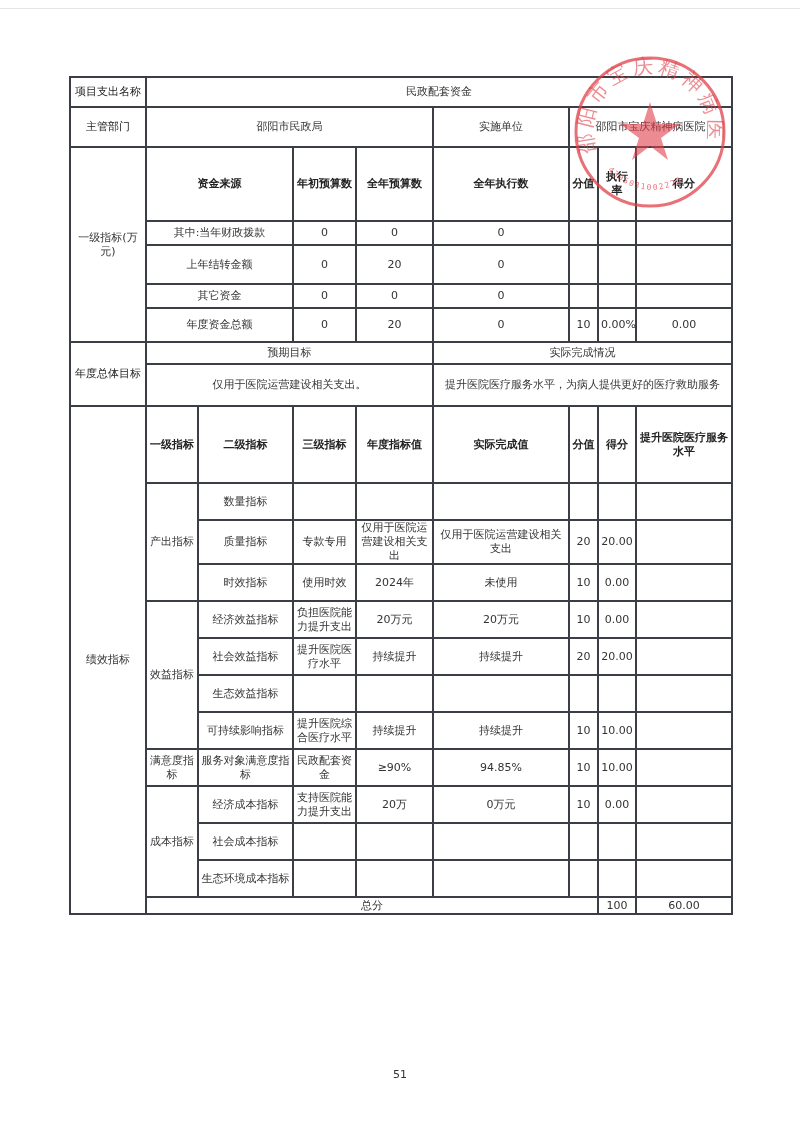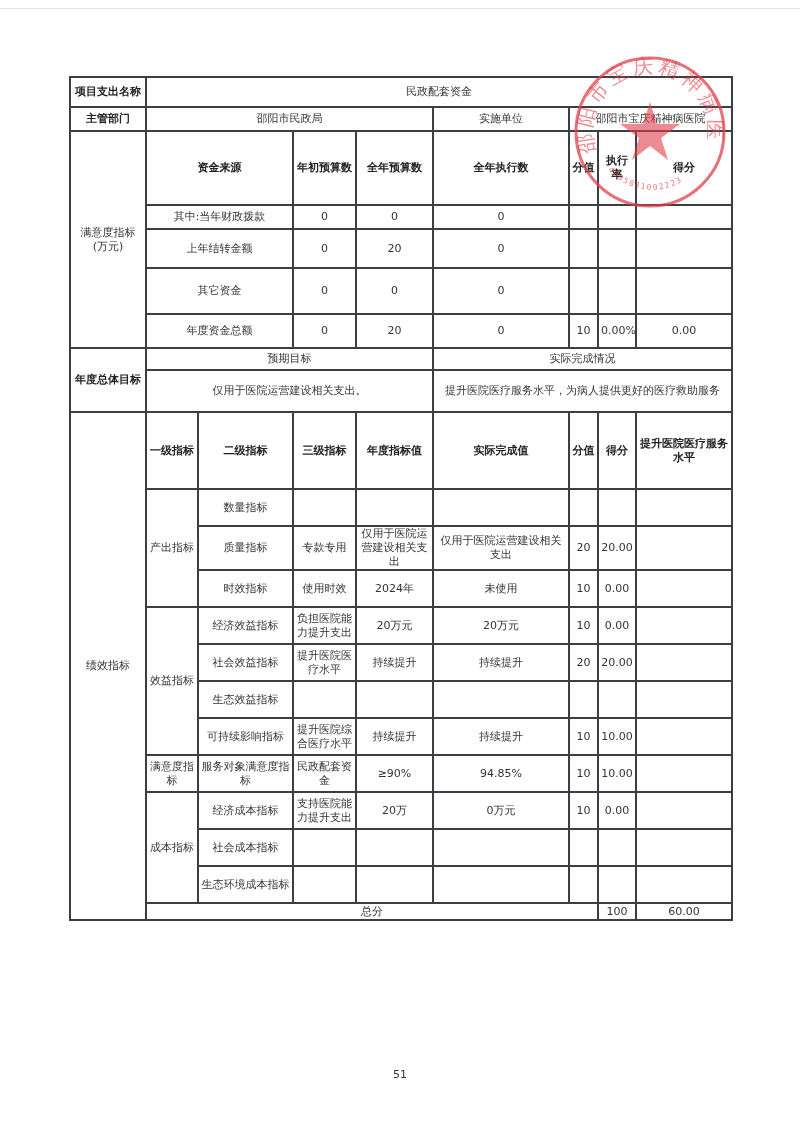--- a/index.html
+++ b/index.html
@@ -1,20 +1,20 @@
 <!DOCTYPE html>
 <html><head>
 <meta charset="utf-8">
 <style>
   html, body { margin: 0; padding: 0; background: #ffffff; }
   body { width: 800px; height: 1131px; position: relative; font-family: "DejaVu Sans", "Liberation Sans", sans-serif; color: #333; overflow: hidden; }
   .topline { position: absolute; left: 0; top: 8px; width: 800px; height: 1px; background: #e4e4e4; }
   table.eval { position: absolute; left: 69px; top: 76px; border-collapse: collapse; table-layout: fixed; width: 662px; }
   table.eval td { border: 2px solid #3b3f45; font-size: 11px; text-align: center; vertical-align: middle; padding: 0 2px; line-height: 14px; overflow: hidden; }
-  td.b { font-weight: bold; color: #222; border-radius: 8px; }
+  td.b { font-weight: normal; color: #222; border-radius: 8px; }
   td.hd { font-size: 12.5px; font-weight: bold; color: #222; }
   td.l { text-align: left; padding-left: 3px; }
   td.sm { font-size: 11px; line-height: 13px; }
   .pageno { position: absolute; left: 0; width: 800px; top: 1068px; text-align: center; font-size: 11px; color: #333; }
   .stamp { position: absolute; left: 570px; top: 52px; width: 160px; height: 160px; pointer-events: none; }
 </style>
 </head>
 <body>
 
 <div class="topline"></div>
@@ -31,29 +31,29 @@
       <col style="width:38px">
       <col style="width:96px">
   </colgroup>
 
   <tbody>
       <tr style="height:30px">
     <td class="b">项目支出名称</td>
     <td colspan="8">民政配套资金</td>
   </tr>
 
-  <tr style="height:24px">
+  <tr style="height:40px">
     <td class="b">主管部门</td>
     <td colspan="4">邵阳市民政局</td>
     <td>实施单位</td>
     <td colspan="3">邵阳市宝庆精神病医院</td>
   </tr>
 
   <tr style="height:74px">
-    <td rowspan="5">满意度指标(万元)</td>
+    <td rowspan="5">一级指标(万元)</td>
     <td colspan="2" class="hd">资金来源</td>
     <td class="hd">年初预算数</td>
     <td class="hd">全年预算数</td>
     <td class="hd">全年执行数</td>
     <td class="hd">分值</td>
     <td class="hd">执行率</td>
     <td class="hd">得分</td>
   </tr>
   <tr style="height:24px">
     <td colspan="2" class="l">其中:当年财政拨款</td>
@@ -66,21 +66,21 @@
   </tr>
   <tr style="height:39px">
     <td colspan="2" class="l">上年结转金额</td>
     <td>0</td>
     <td>20</td>
     <td>0</td>
     <td></td>
     <td></td>
     <td></td>
   </tr>
-  <tr style="height:46px">
+  <tr style="height:24px">
     <td colspan="2" class="l">其它资金</td>
     <td>0</td>
     <td>0</td>
     <td>0</td>
     <td></td>
     <td></td>
     <td></td>
   </tr>
   <tr style="height:34px">
     <td colspan="2" class="l">年度资金总额</td>

